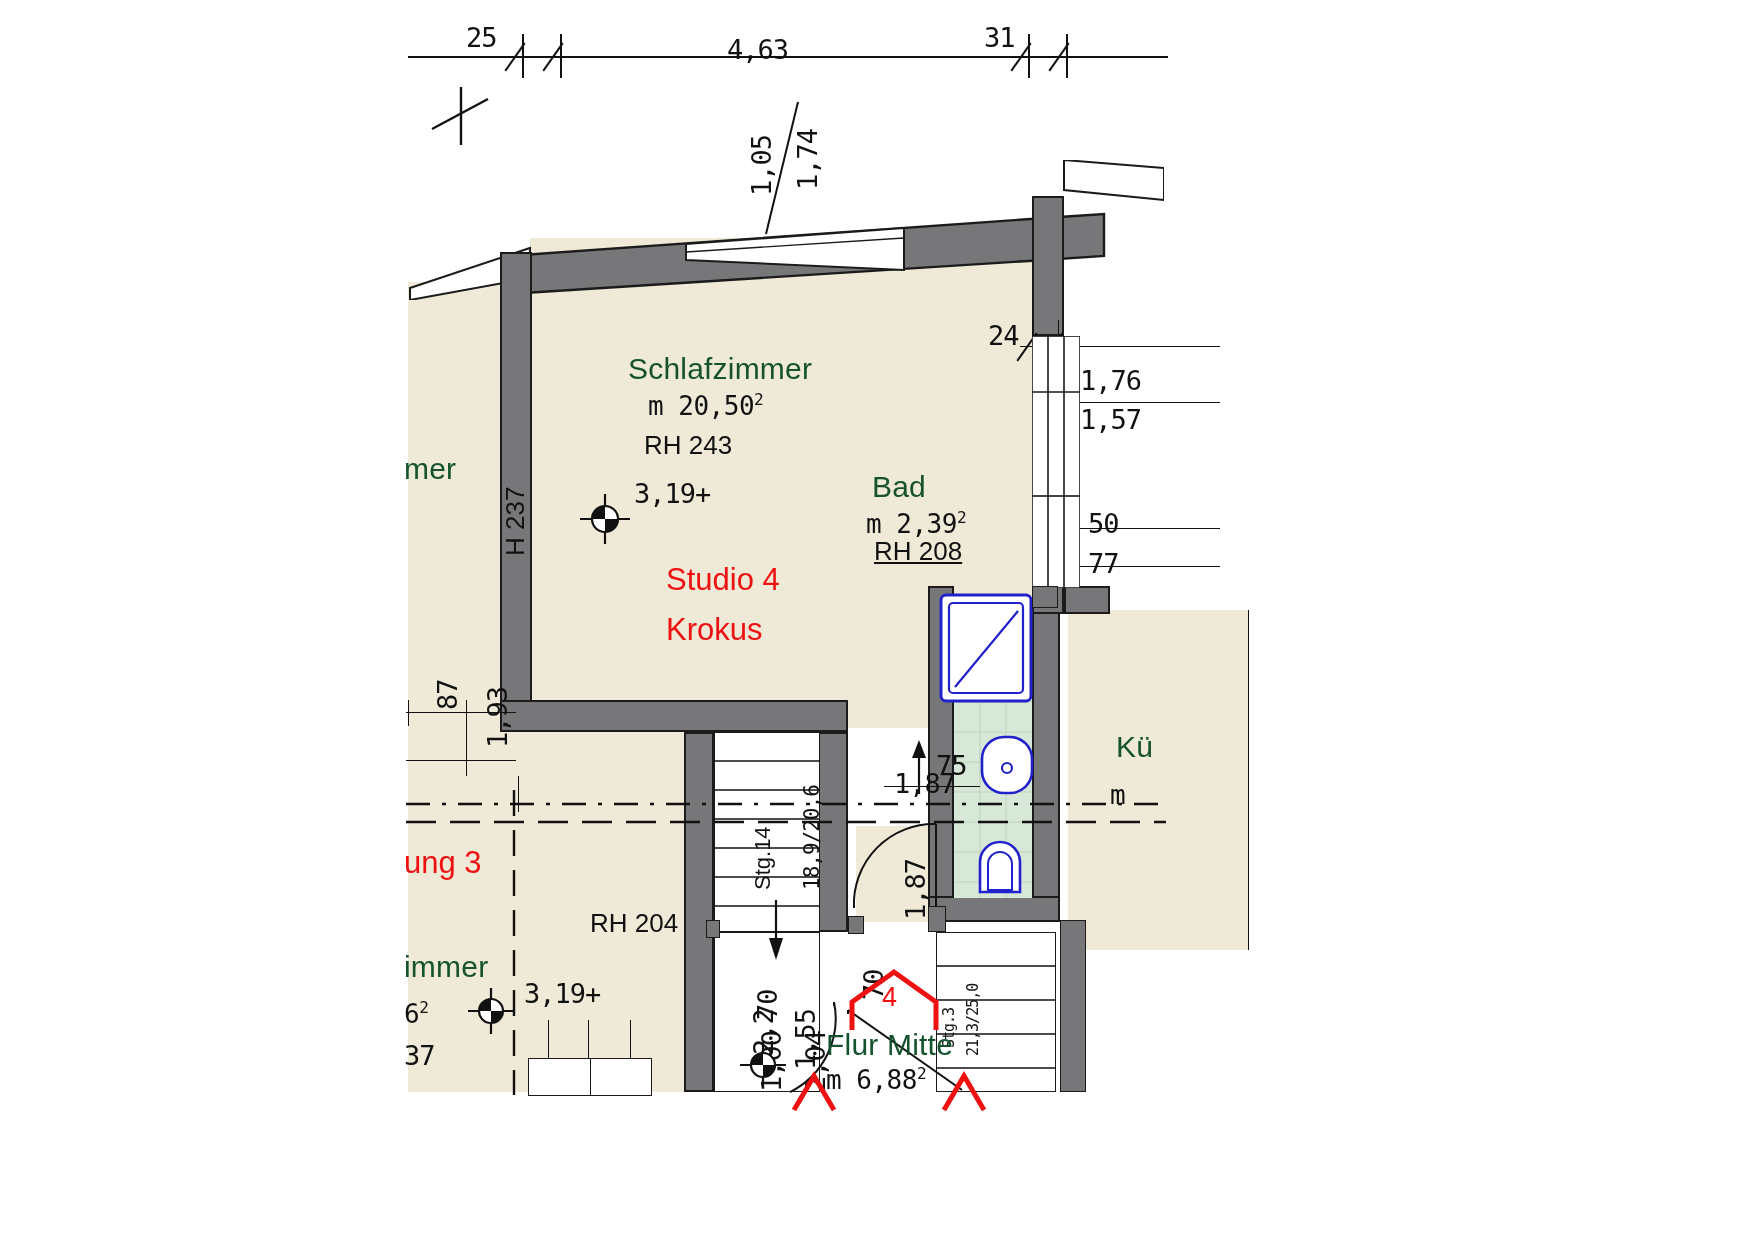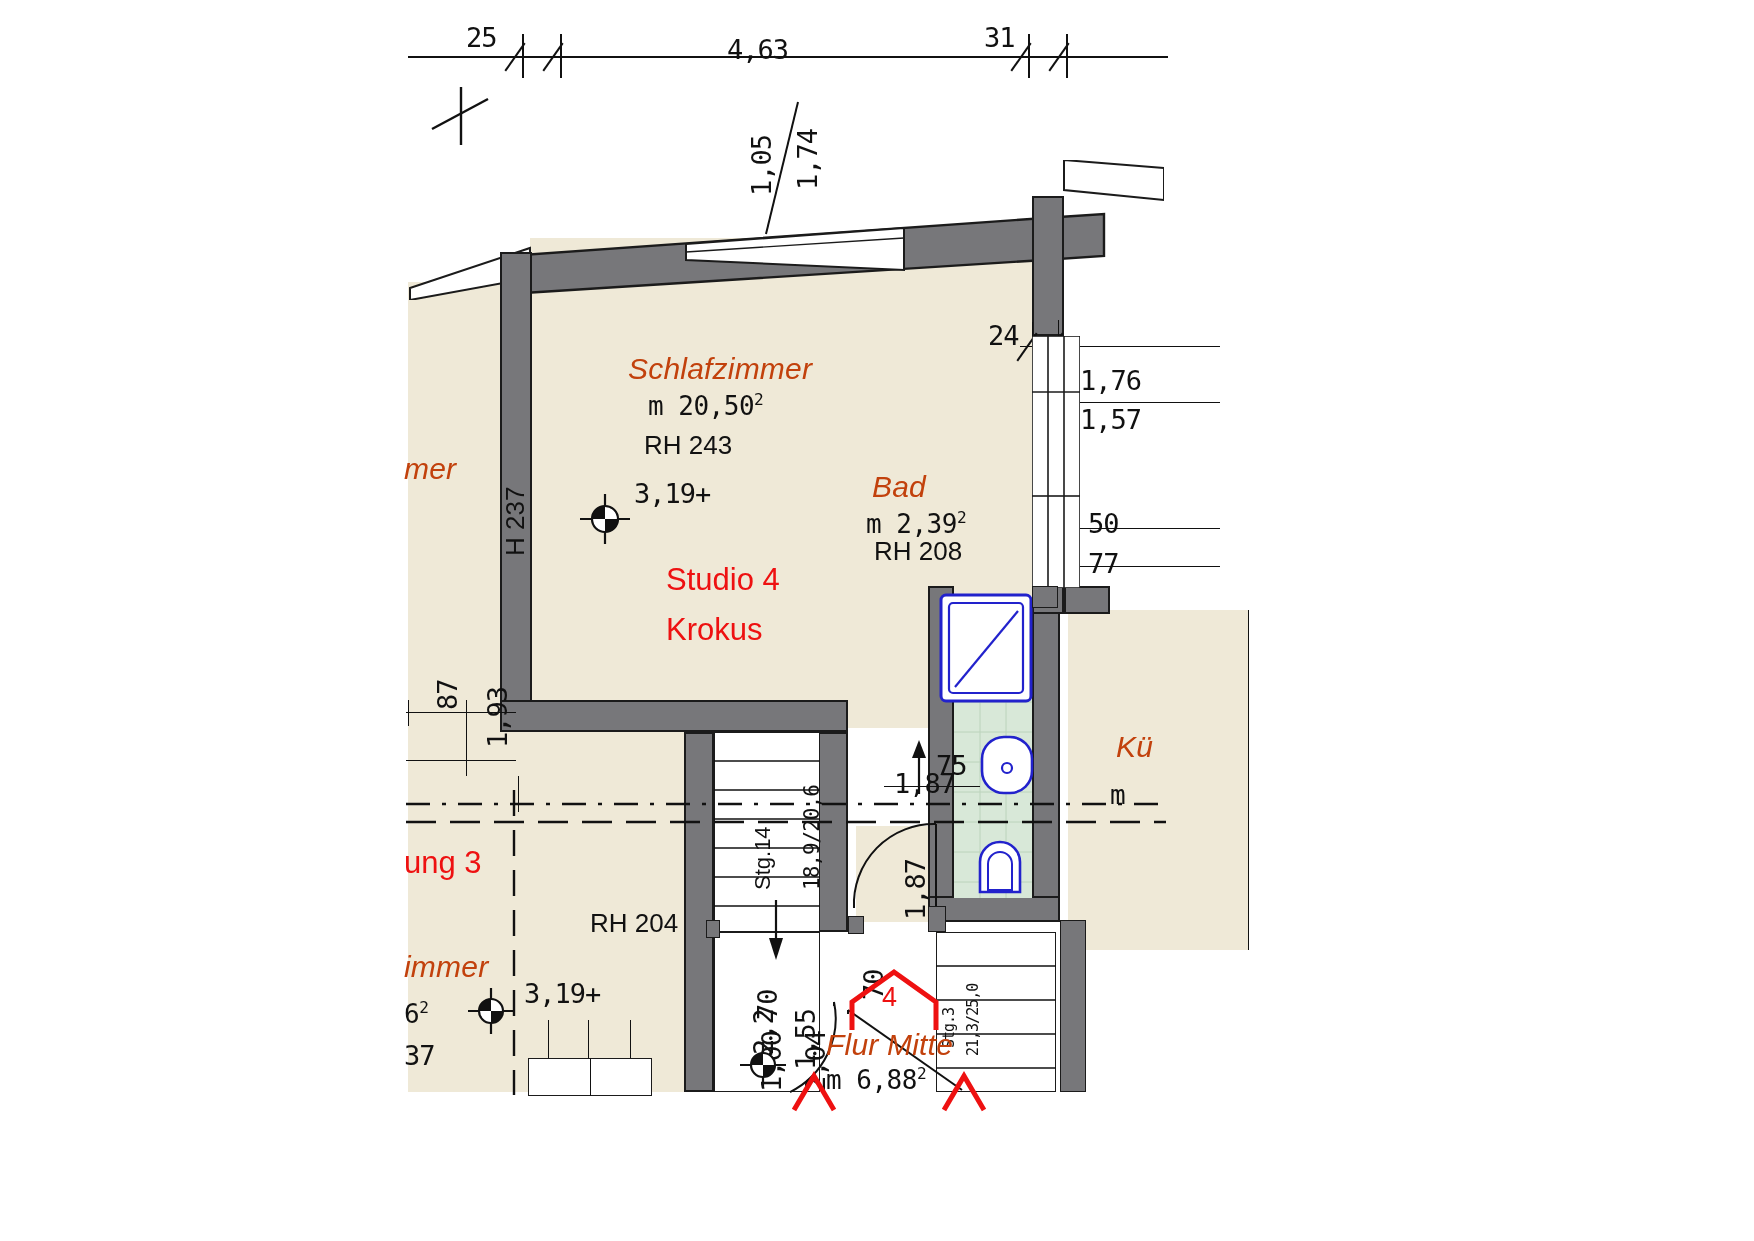--- a/index.html
+++ b/index.html
@@ -15,21 +15,21 @@
   .room-fill{background:#efe9d7;}
   .wall{background:#77777a;border:2px solid #1b1b1b;box-sizing:border-box;}
   .wall-thin{background:#77777a;border:1.5px solid #1b1b1b;box-sizing:border-box;}
   .white-fill{background:#ffffff;border:1.5px solid #1b1b1b;box-sizing:border-box;}
   .tile-fill{background:#d8e8d8;}
   .dimline{background:#111;height:1.6px;}
   .thinline{background:#111;height:1.2px;}
   .thinline-v{background:#111;width:1.2px;}
 
   
-  .t-room{font-family:"Liberation Sans",sans-serif;font-size:30px;color:#c2410c;white-space:nowrap;letter-spacing:.2px;font-style:italic;}
+  .t-room{font-family:"Liberation Sans",sans-serif;font-size:30px;color:#14532d;white-space:nowrap;letter-spacing:.2px;}
   .t-area{font-family:"DejaVu Sans Mono",monospace;font-size:26px;color:#111;white-space:nowrap;letter-spacing:-.5px;}
   .t-rh{font-family:"Liberation Sans",sans-serif;font-size:26px;color:#111;white-space:nowrap;}
   .t-dim{font-family:"DejaVu Sans Mono",monospace;font-size:27px;color:#111;white-space:nowrap;letter-spacing:-1px;}
   .t-dim-s{font-family:"DejaVu Sans Mono",monospace;font-size:21px;color:#111;white-space:nowrap;letter-spacing:-1px;}
   .t-dim-xs{font-family:"DejaVu Sans Mono",monospace;font-size:15px;color:#111;white-space:nowrap;letter-spacing:-1px;}
   .t-red{font-family:"Liberation Sans",sans-serif;font-size:31px;color:#ee1111;white-space:nowrap;}
   .t-stg{font-family:"Liberation Sans",sans-serif;font-size:22px;color:#111;white-space:nowrap;}
   sup{font-size:.62em;vertical-align:super;}
   .rot90{transform:rotate(-90deg);transform-origin:0 0;}
   .tick{position:absolute;width:2px;height:44px;background:#111;}
@@ -303,21 +303,21 @@
       <circle cx="25" cy="25" r="13" fill="#ffffff" stroke="#111" stroke-width="2.2"></circle>
       <path d="M25 12 A13 13 0 0 0 12 25 L25 25 Z" fill="#111"></path>
       <path d="M25 38 A13 13 0 0 0 38 25 L25 25 Z" fill="#111"></path>
     </svg>
   </div>
 
   <div class="abs t-room" style="left:872px;top:470px;">Bad</div>
   <div class="abs t-area" style="left:866px;top:508px;">
     <span>m  2,39</span><sup>2</sup>
   </div>
-  <div class="abs t-rh" style="left:874px;top:536px;">RH 208</div>
+  <div class="abs t-rh" style="left:874px;top:536px;text-decoration:underline;">RH 208</div>
 
   <div class="abs t-room" style="left:1116px;top:730px;">Kü</div>
   <div class="abs t-area" style="left:1110px;top:780px;">m</div>
 
   <div class="abs t-room" style="left:404px;top:452px;">mer</div>
 
   <div class="abs t-rh" style="left:556px;top:908px;margin-left:34px;">RH 204</div>
   <div class="abs t-dim" style="left:524px;top:978px;">3,19+</div>
 
   <div class="abs t-room" style="left:404px;top:950px;">immer</div>

